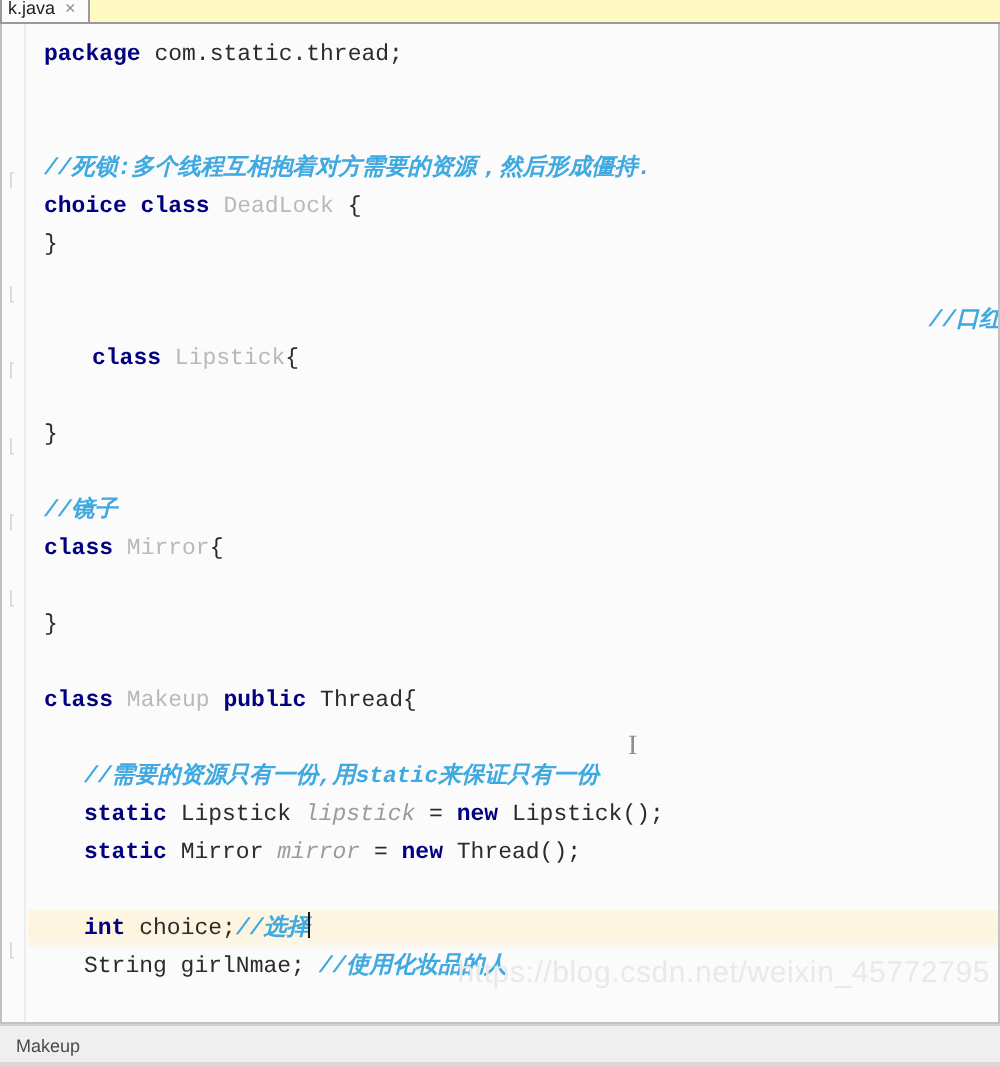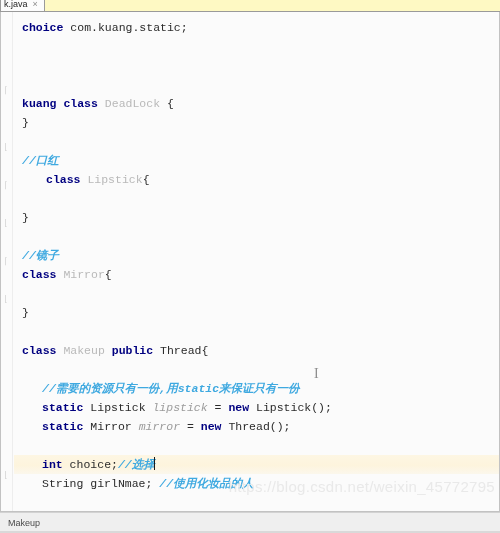--- a/index.html
+++ b/index.html
@@ -201,27 +201,28 @@
     <div class="gutter">
         <div class="fold" style="top: 75px;">⌈</div>
         <div class="fold" style="top: 132px;">⌊</div>
         <div class="fold" style="top: 170px;">⌈</div>
         <div class="fold" style="top: 208px;">⌊</div>
         <div class="fold" style="top: 246px;">⌈</div>
         <div class="fold" style="top: 284px;">⌊</div>
         <div class="fold" style="top: 460px;">⌊</div>
       </div>
     <div class="code" id="code-root">
-        <div class="line" style="top: 6px;"><span style="padding-left: 0px;"><span class="kw">choice</span><span class="plain"> com.kuang.static;</span></span></div>
+        <div class="line" style="top: 6px;"><span style="padding-left: 0px;"><span class="kw">package</span><span class="plain"> com.static.thread;</span></span></div>
         <div class="line" style="top: 25px;"><span style="padding-left: 0px;"></span></div>
         <div class="line" style="top: 44px;"><span style="padding-left: 0px;"></span></div>
-        <div class="line" style="top: 82px;"><span style="padding-left: 0px;"><span class="kw">kuang class</span><span class="cls"> DeadLock</span><span class="plain"> {</span></span></div>
+        <div class="line" style="top: 63px;"><span style="padding-left: 0px;"><span class="cmt">//死锁:多个线程互相抱着对方需要的资源，然后形成僵持.</span></span></div>
+        <div class="line" style="top: 82px;"><span style="padding-left: 0px;"><span class="kw">choice class</span><span class="cls"> DeadLock</span><span class="plain"> {</span></span></div>
         <div class="line" style="top: 101px;"><span style="padding-left: 0px;"><span class="plain">}</span></span></div>
         <div class="line" style="top: 120px;"><span style="padding-left: 0px;"></span></div>
-        <div class="line" style="top: 139px;"><span style="padding-left: 0px;"><span class="cmt">//口红</span></span></div>
+        <div class="line" style="top: 139px; text-align: right;"><span style="padding-left: 0px;"><span class="cmt">//口红</span></span></div>
         <div class="line" style="top: 158px; padding-left: 32px;"><span style="padding-left: 0px;"><span class="kw">class</span><span class="cls"> Lipstick</span><span class="plain">{</span></span></div>
         <div class="line" style="top: 177px;"><span style="padding-left: 0px;"></span></div>
         <div class="line" style="top: 196px;"><span style="padding-left: 0px;"><span class="plain">}</span></span></div>
         <div class="line" style="top: 215px;"><span style="padding-left: 0px;"></span></div>
         <div class="line" style="top: 234px;"><span style="padding-left: 0px;"><span class="cmt">//镜子</span></span></div>
         <div class="line" style="top: 253px;"><span style="padding-left: 0px;"><span class="kw">class</span><span class="cls"> Mirror</span><span class="plain">{</span></span></div>
         <div class="line" style="top: 272px;"><span style="padding-left: 0px;"></span></div>
         <div class="line" style="top: 291px;"><span style="padding-left: 0px;"><span class="plain">}</span></span></div>
         <div class="line" style="top: 310px;"><span style="padding-left: 0px;"></span></div>
         <div class="line" style="top: 329px;"><span style="padding-left: 0px;"><span class="kw">class</span><span class="cls"> Makeup </span><span class="kw">public</span><span class="plain"> Thread{</span></span></div>

